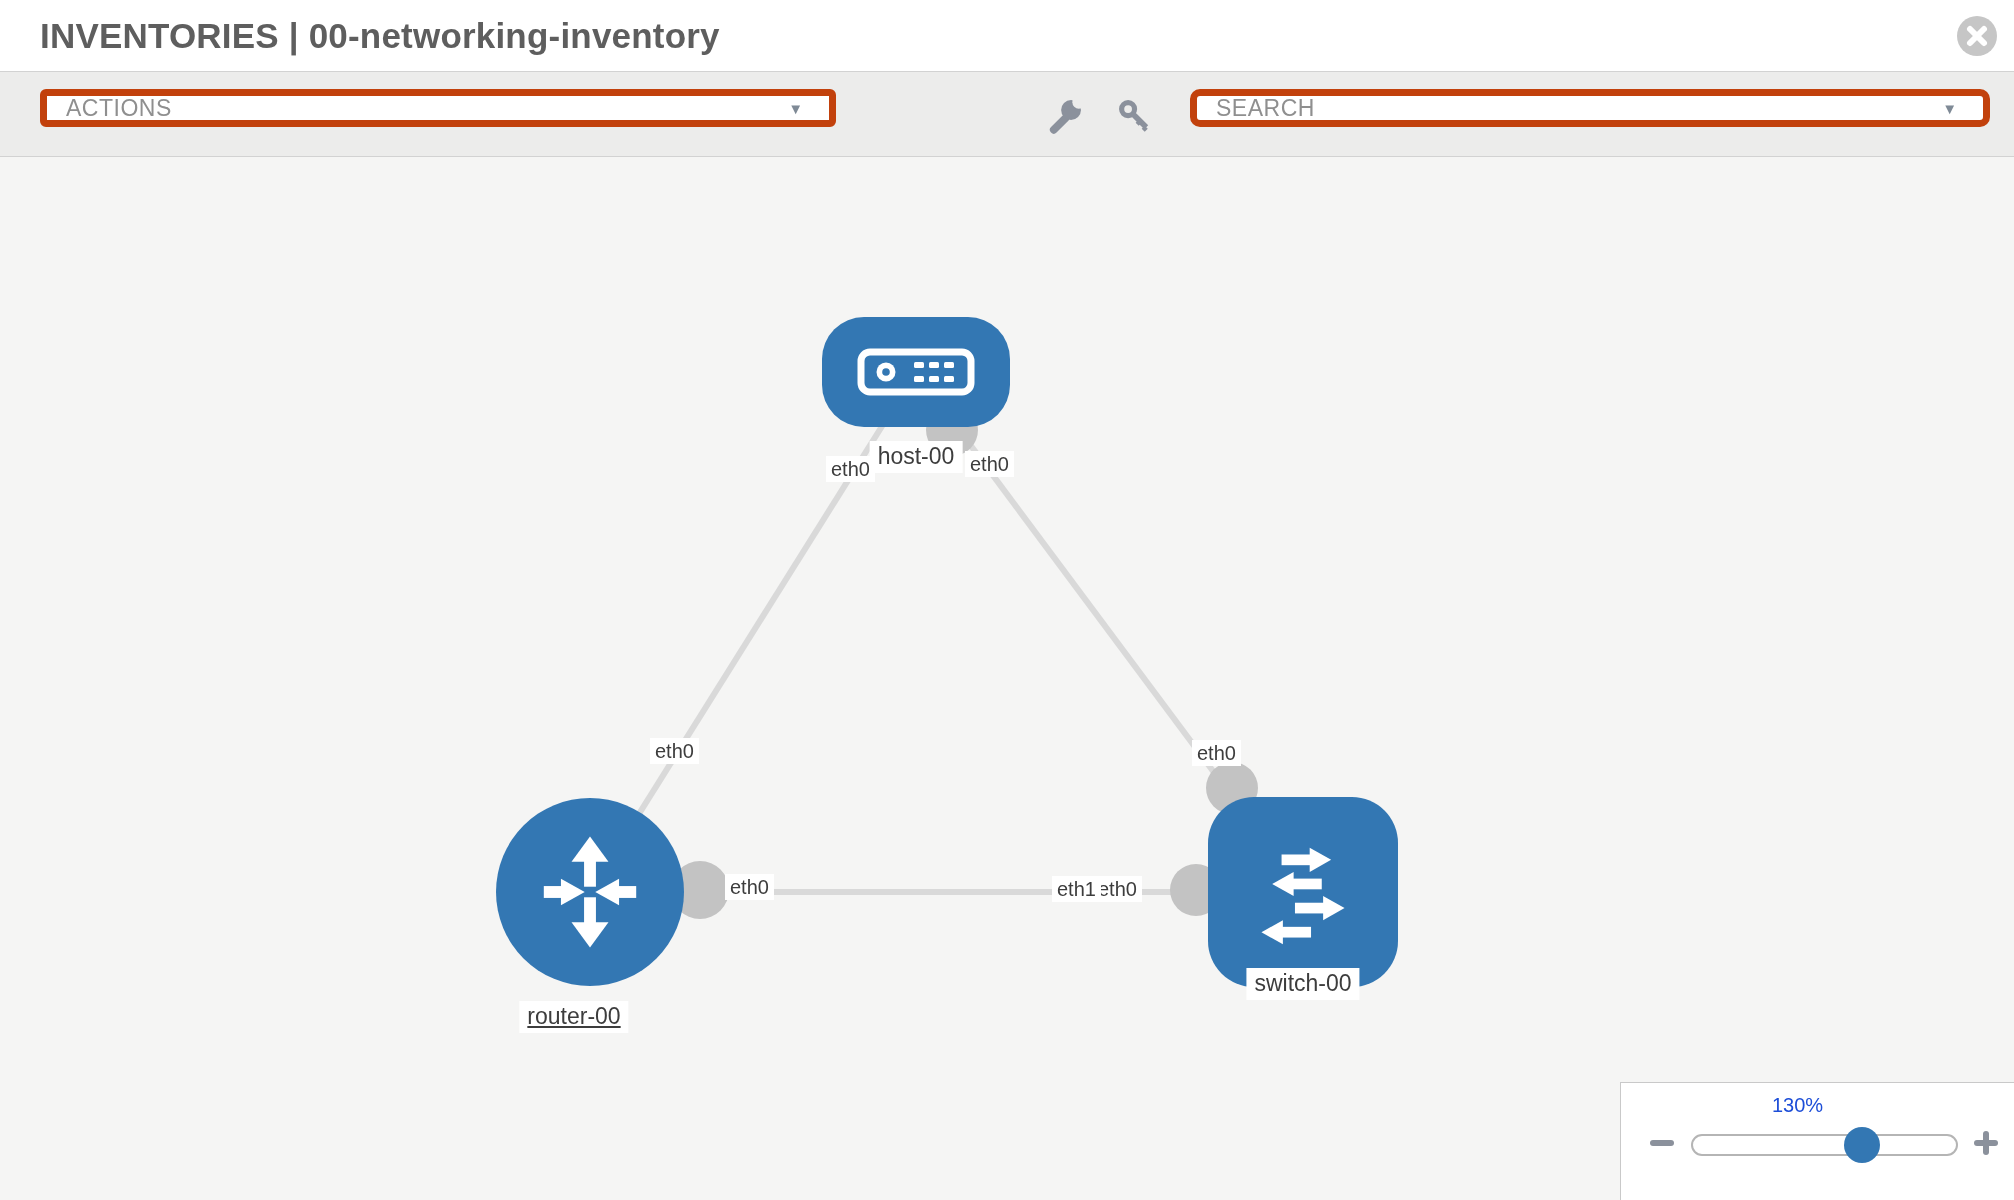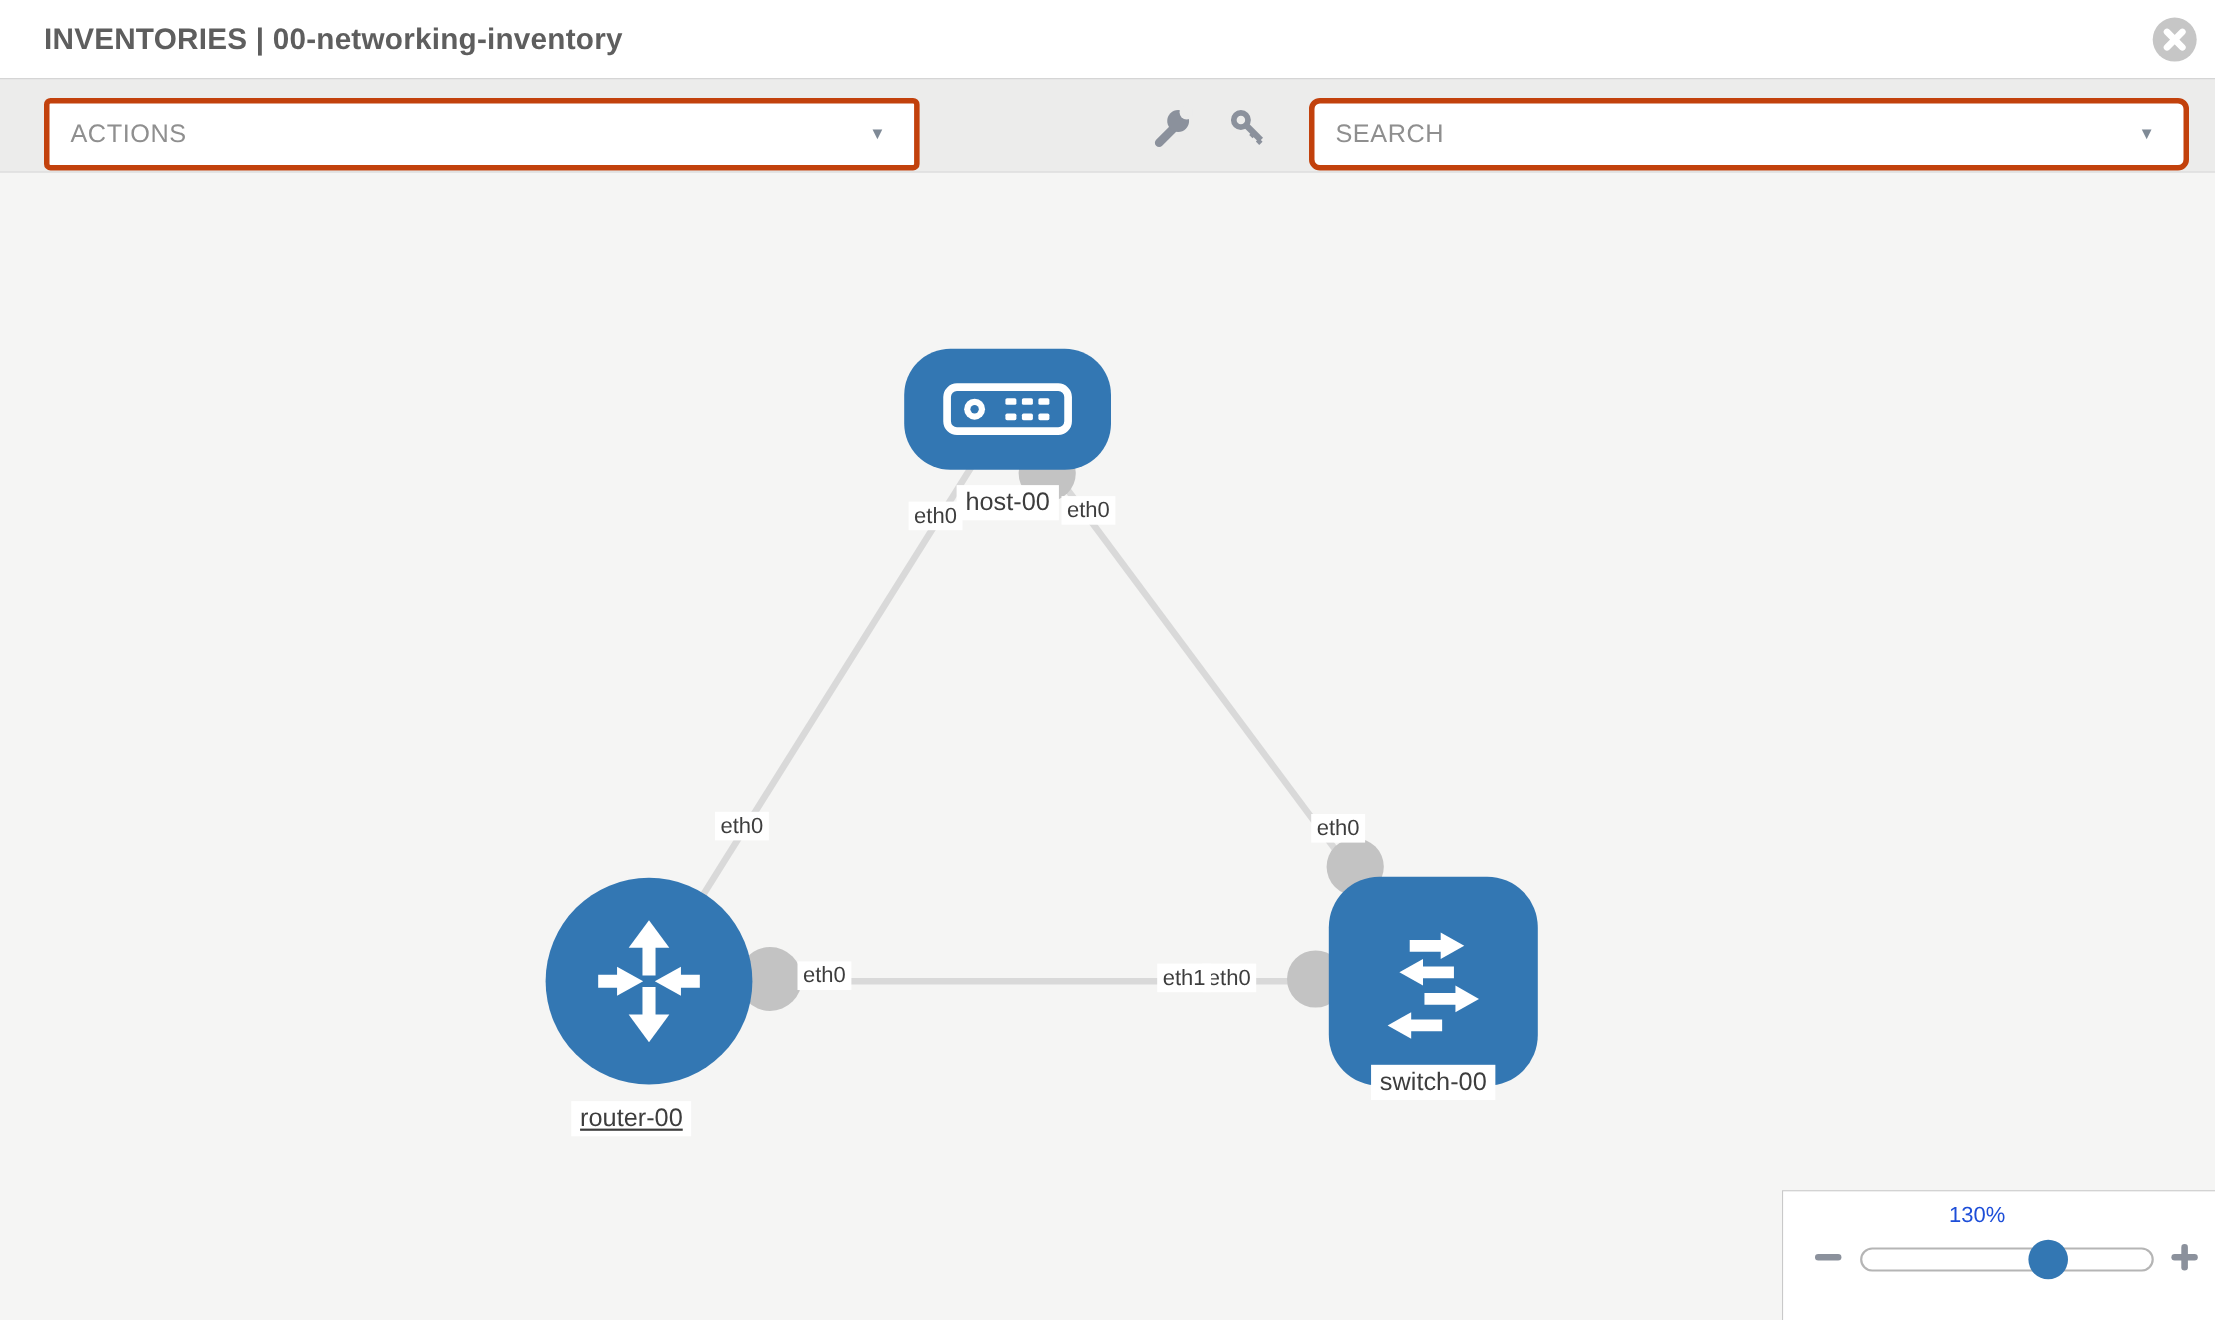--- a/index.html
+++ b/index.html
@@ -2,28 +2,28 @@
 <html><head>
 <meta charset="utf-8">
 <style>
   * { margin:0; padding:0; box-sizing:border-box; }
   html,body { width:2014px; height:1200px; overflow:hidden; background:#fff;
               font-family:"Liberation Sans", sans-serif; }
 
   
   .titlebar { position:relative; height:71px; background:#fff; }
   .page-title { position:absolute; left:40px; top:50%; transform:translateY(-50%);
-                font-size:27px; font-weight:bold; color:#5e5e5e; letter-spacing:.2px; }
+                font-size:35px; font-weight:bold; color:#5e5e5e; letter-spacing:.2px; }
   .close-btn { position:absolute; right:16px; top:15px; width:42px; height:42px; cursor:pointer; }
 
   
   .toolbar { position:relative; height:86px; background:#ececeb;
              border-top:1px solid #d2d2d2; border-bottom:1px solid #d2d2d2; }
-  .select { position:absolute; top:17px; height:66px; background:#fff;
-            border:5px solid #c2410c; border-radius:6px; cursor:pointer; }
+  .select { position:absolute; top:17px; height:38px; background:#fff;
+            border:7px solid #c2410c; border-radius:6px; cursor:pointer; }
   .select .sel-label { position:absolute; left:19px; top:50%; transform:translateY(-50%);
             font-size:23px; color:#8f8f8f; letter-spacing:.5px; }
   .select .caret { position:absolute; right:26px; top:50%; transform:translateY(-50%);
             font-size:15px; color:#7f8a96; }
   .select.actions { left:40px; width:796px; }
   .select.search  { left:1190px; width:800px;border-radius:10px; }
   .tool-icon { position:absolute; top:22px; width:38px; height:44px; cursor:pointer; }
   .tool-icon.wrench { left:1046px; }
   .tool-icon.key    { left:1116px; }
 

